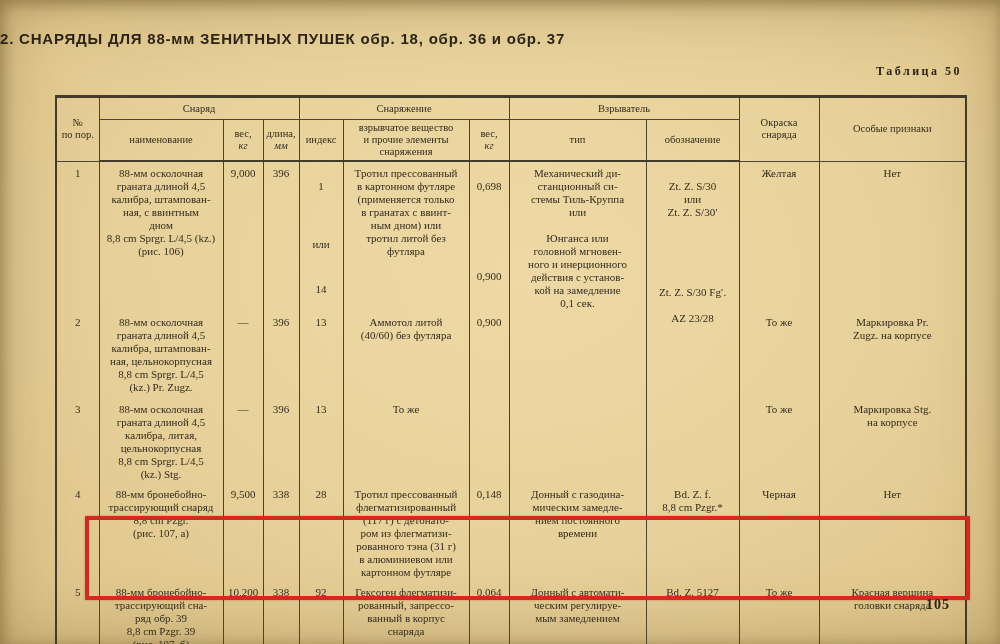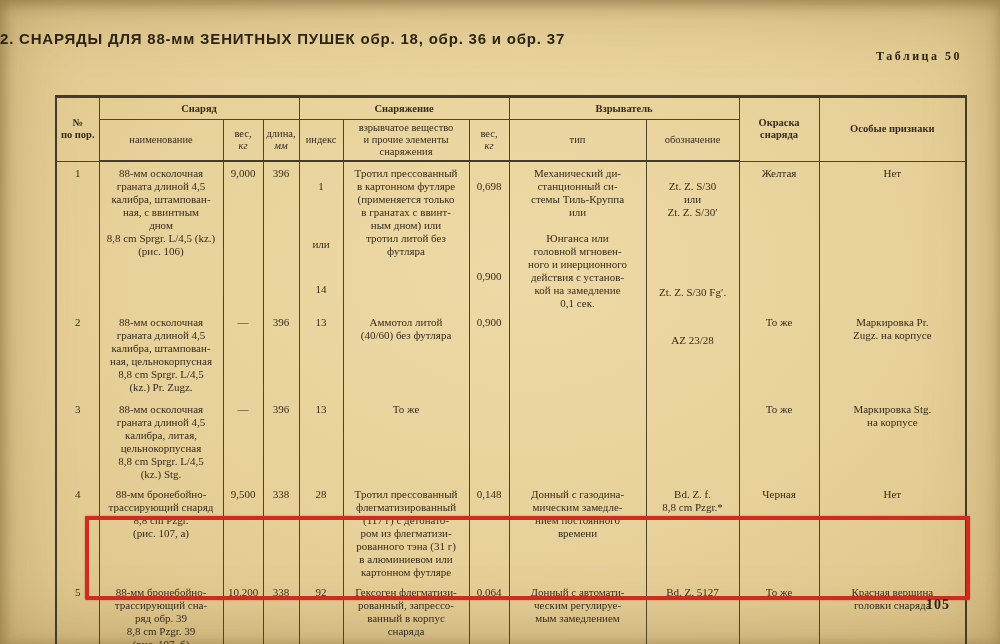--- a/index.html
+++ b/index.html
@@ -11,48 +11,48 @@
     color:#30291d;
   }
   .vignette{position:absolute;inset:0;pointer-events:none;
     box-shadow:inset 0 6px 14px rgba(90,65,20,.30), inset 6px 0 12px rgba(90,65,20,.18);}
   .title{
     position:absolute;top:30px;left:0;width:100%;text-align:left;
     font-family:"Liberation Sans", sans-serif;
     font-weight:bold;font-size:15px;letter-spacing:.8px;color:#2c2517;
   }
   .table-label{
-    position:absolute;top:49px;right:38px;
+    position:absolute;top:64px;right:38px;
     font-weight:bold;font-size:12px;letter-spacing:2.5px;color:#2c2517;
   }
   table.main{
     position:absolute;left:55px;top:95px;width:910px;
     border-collapse:collapse;table-layout:fixed;
     font-size:11px;line-height:13px;color:#332c1e;
     border:2px solid #443c2b;border-top-width:3px;
   }
   th,td{
     border-left:1px solid #4c4433;border-right:1px solid #4c4433;
     padding:2px 2px;text-align:center;vertical-align:top;
     white-space:pre-line;font-weight:normal;overflow:hidden;
   }
   thead th{vertical-align:middle;font-size:10.5px;line-height:12px;}
   tr.grp{height:23px;}
-  tr.grp th{border-bottom:1px solid #4c4433;font-weight:bold;}
+  tr.grp th{border-bottom:1px solid #4c4433;}
   tr.sub{height:37px;}
   tr.sub th{border-bottom:2px solid #443c2b;}
   th.span2{border-bottom:2px solid #443c2b;}
   tbody td{padding-top:5px;}
   tr.r1{height:103px;} tr.r2{height:87px;} tr.r3{height:83px;}
   tr.r4{height:90px;} tr.r5{height:79px;}
   .unit{font-style:italic;display:block;}
   .stack div{text-align:center;}
   .idx-b{margin-top:32px;} .idx-c{margin-top:19px;}
   .wgt-b{margin-top:64px;}
-  .des-b{margin-top:54px;} .des-c{margin-top:22px;}
+  .des-b{margin-top:54px;} .des-c{}
   .red-box{
     position:absolute;left:85px;top:516px;width:877px;height:76px;
     border:4px solid #d32a20;border-radius:1px;
     box-shadow:0 0 2px rgba(190,30,20,.5);
   }
   .page-number{
     position:absolute;top:597px;right:50px;
     font-weight:bold;font-size:14px;letter-spacing:1px;color:#2c2517;text-align:center;
   }
 </style>

